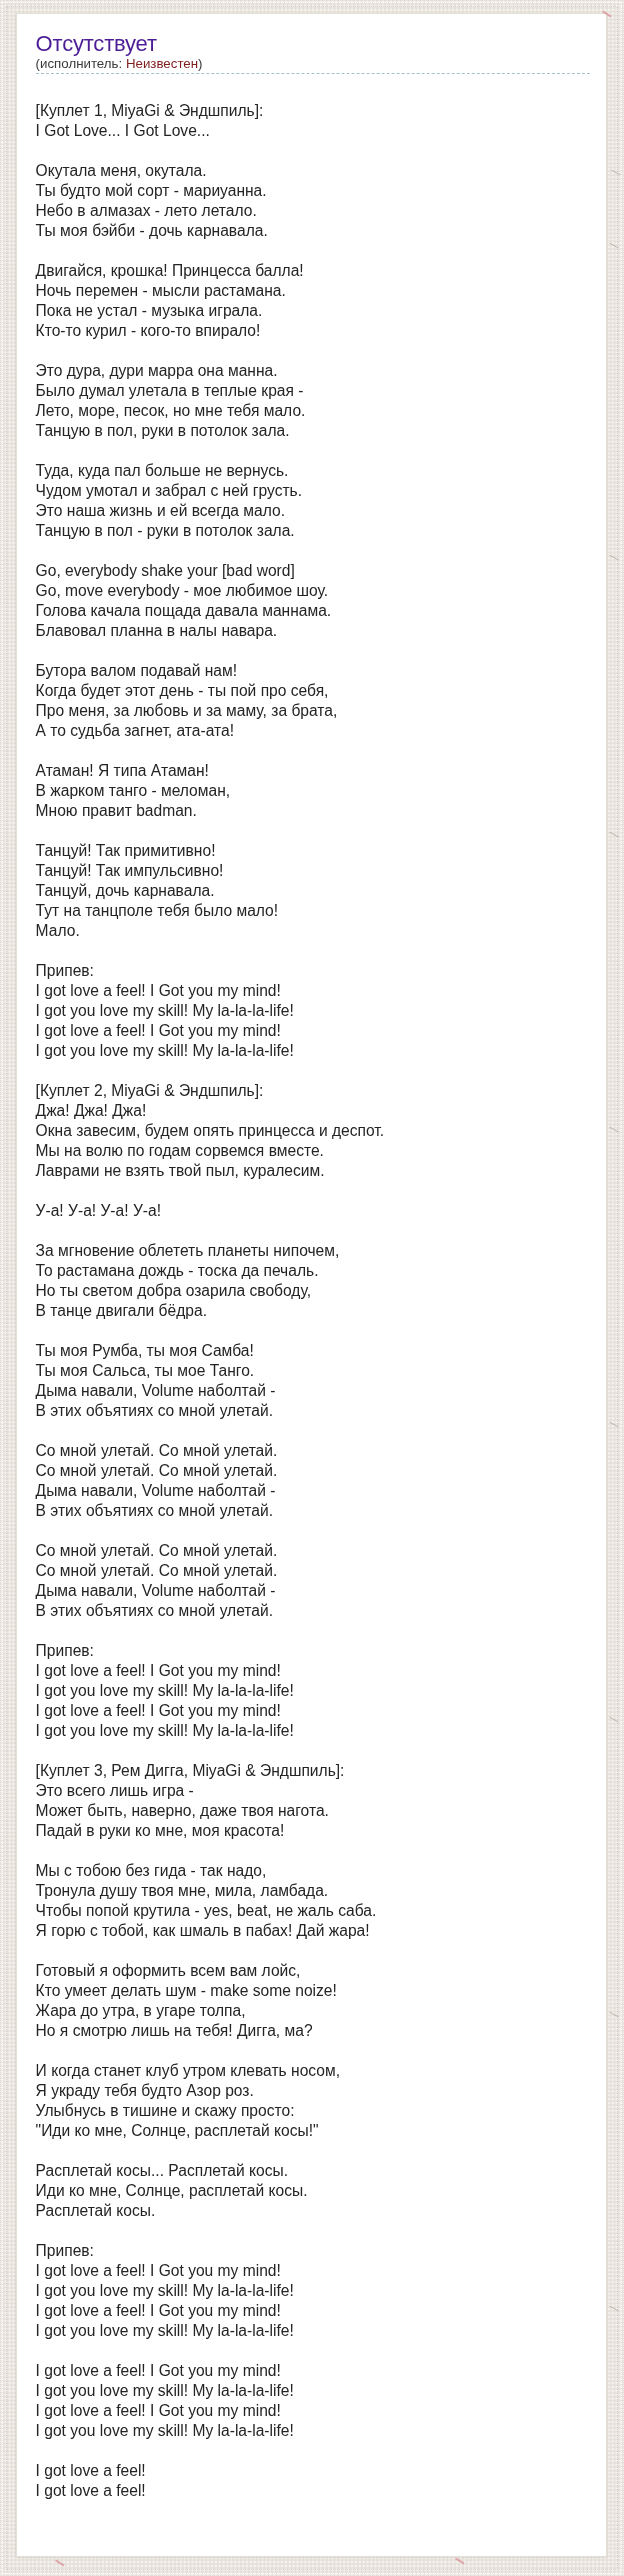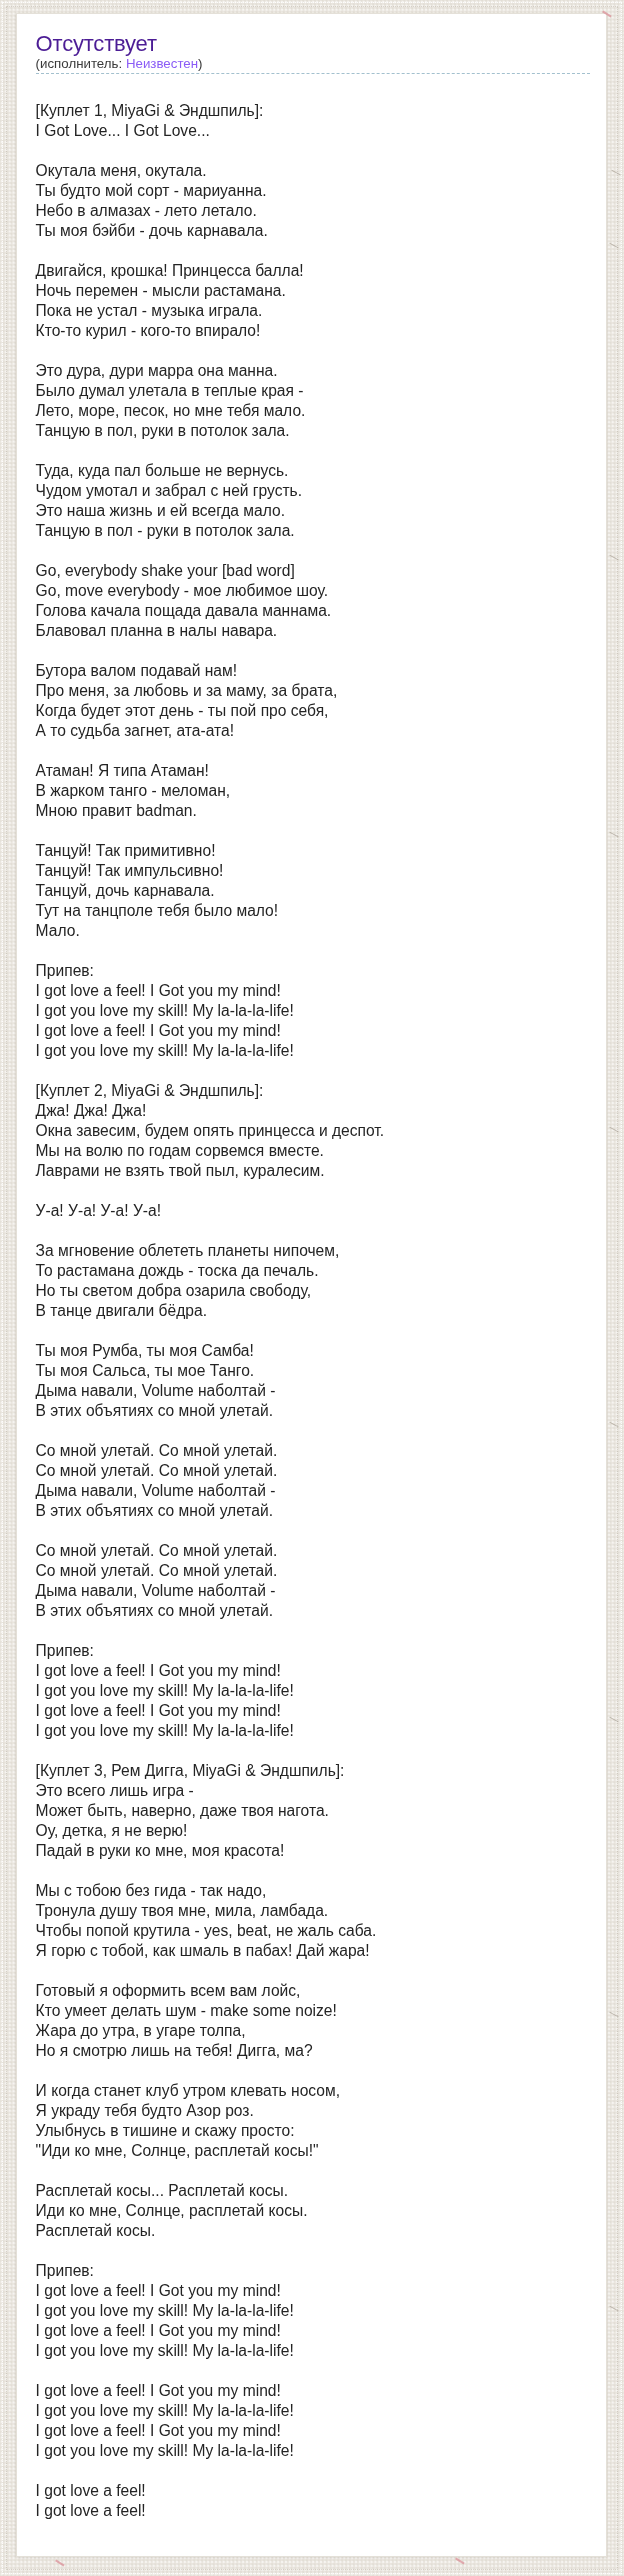--- a/index.html
+++ b/index.html
@@ -77,21 +77,21 @@
 </style>
 </head>
 <body>
 
 <div class="edge-outer"></div>
 <div class="edge-inner"></div>
 
 <div class="card">
   <h1 class="song-title" style="color: #4c1d95;">Отсутствует</h1>
   <div class="artist-row">
-    <span>(исполнитель: </span><a class="artist-link" style="color: #8b5cf6; margin-top: 20px;">Неизвестен</a><span>)</span>
+    <span>(исполнитель: </span><a class="artist-link" style="color: #7f1d1d; margin-top: 20px;">Неизвестен</a><span>)</span>
   </div>
   <div class="lyrics" style="color: rgb(36, 36, 36);">
       <div class="stanza">
         <div class="line">[Куплет 1, MiyaGi &amp; Эндшпиль]:</div>
         <div class="line">I Got Love... I Got Love...</div>
       </div>
       <div class="stanza">
         <div class="line">Окутала меня, окутала.</div>
         <div class="line">Ты будто мой сорт - мариуанна.</div>
         <div class="line">Небо в алмазах - лето летало.</div>
@@ -116,22 +116,22 @@
         <div class="line">Танцую в пол - руки в потолок зала.</div>
       </div>
       <div class="stanza">
         <div class="line">Go, everybody shake your [bad word]</div>
         <div class="line">Go, move everybody - мое любимое шоу.</div>
         <div class="line">Голова качала пощада давала маннама.</div>
         <div class="line">Блавовал планна в налы навара.</div>
       </div>
       <div class="stanza">
         <div class="line">Бутора валом подавай нам!</div>
+        <div class="line">Когда будет этот день - ты пой про себя,</div>
         <div class="line">Про меня, за любовь и за маму, за брата,</div>
-        <div class="line">Когда будет этот день - ты пой про себя,</div>
         <div class="line">А то судьба загнет, ата-ата!</div>
       </div>
       <div class="stanza">
         <div class="line">Атаман! Я типа Атаман!</div>
         <div class="line">В жарком танго - меломан,</div>
         <div class="line">Мною правит badman.</div>
       </div>
       <div class="stanza">
         <div class="line">Танцуй! Так примитивно!</div>
         <div class="line">Танцуй! Так импульсивно!</div>
@@ -184,21 +184,20 @@
         <div class="line">Припев:</div>
         <div class="line">I got love a feel! I Got you my mind!</div>
         <div class="line">I got you love my skill! My la-la-la-life!</div>
         <div class="line">I got love a feel! I Got you my mind!</div>
         <div class="line">I got you love my skill! My la-la-la-life!</div>
       </div>
       <div class="stanza">
         <div class="line">[Куплет 3, Рем Дигга, MiyaGi &amp; Эндшпиль]:</div>
         <div class="line">Это всего лишь игра -</div>
         <div class="line">Может быть, наверно, даже твоя нагота.</div>
-        <div class="line">Оу, детка, я не верю!</div>
         <div class="line">Падай в руки ко мне, моя красота!</div>
       </div>
       <div class="stanza">
         <div class="line">Мы с тобою без гида - так надо,</div>
         <div class="line">Тронула душу твоя мне, мила, ламбада.</div>
         <div class="line">Чтобы попой крутила - yes, beat, не жаль саба.</div>
         <div class="line">Я горю с тобой, как шмаль в пабах! Дай жара!</div>
       </div>
       <div class="stanza">
         <div class="line">Готовый я оформить всем вам лойс,</div>

